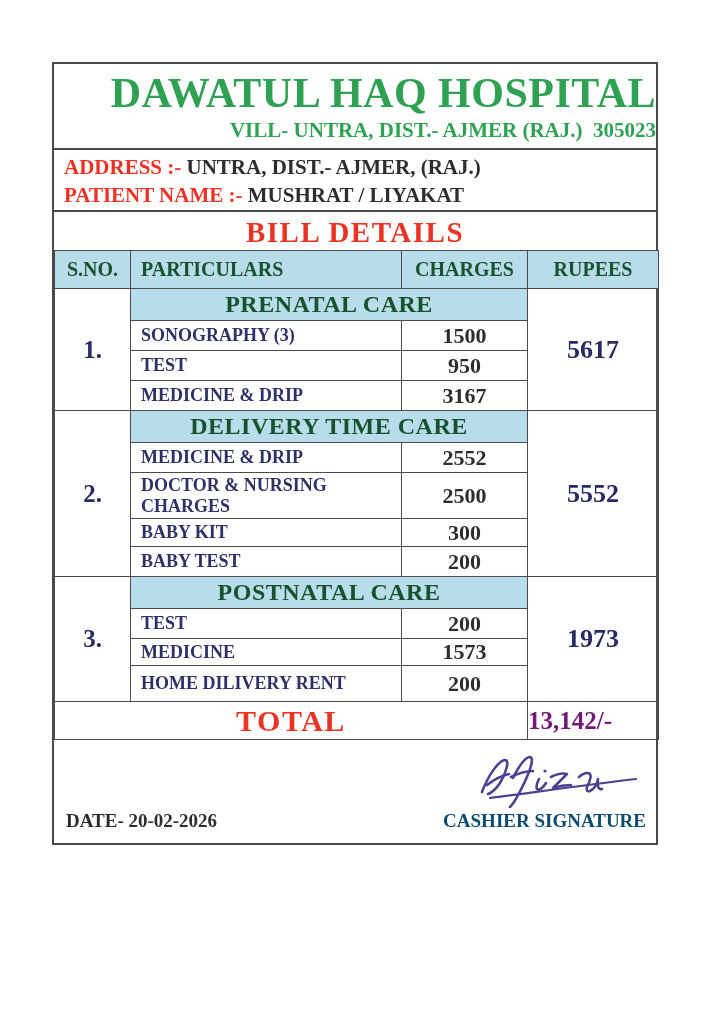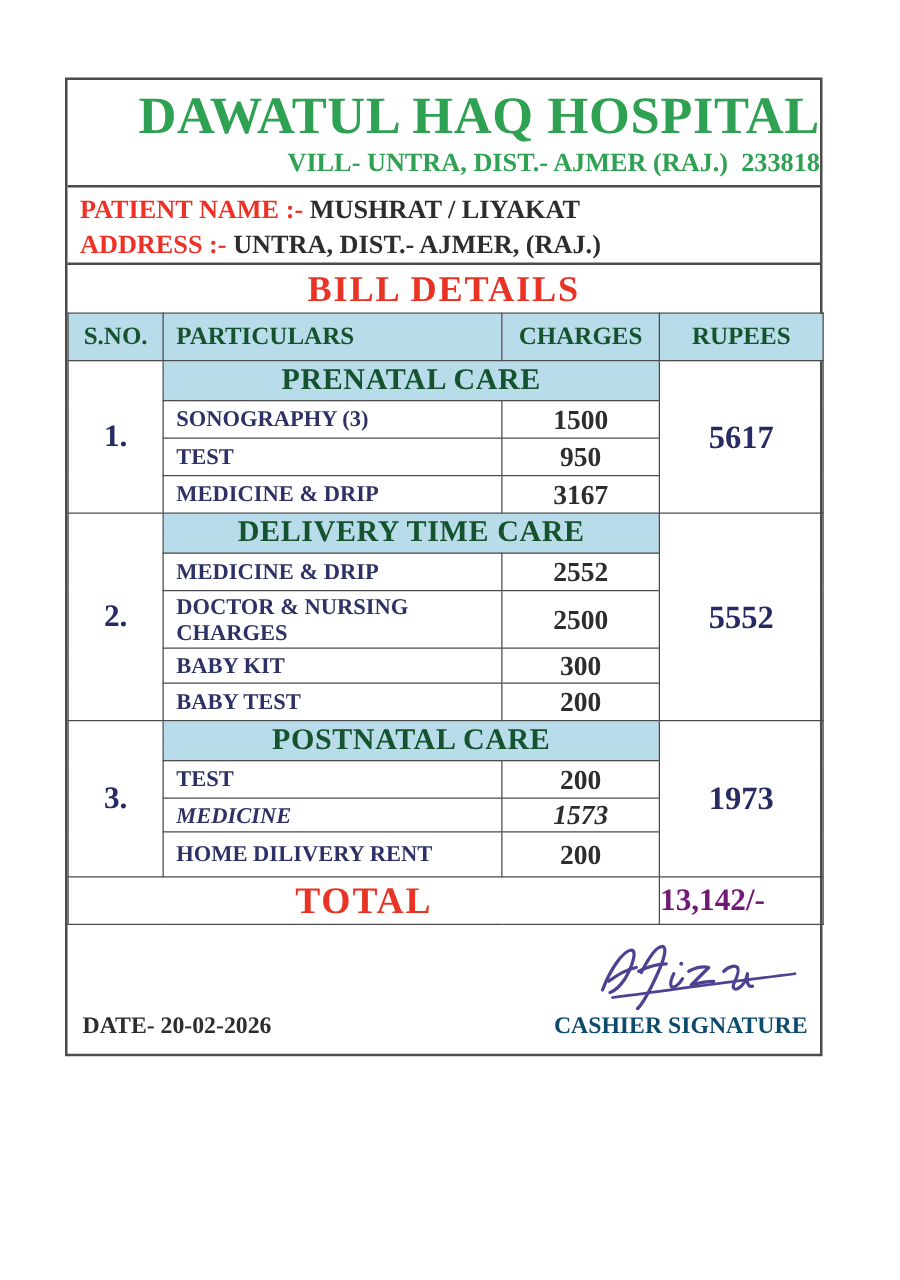--- a/index.html
+++ b/index.html
@@ -26,21 +26,21 @@
   .bill-title { color:#e93425; font-size:29px; font-weight:bold; letter-spacing:1.5px; line-height:40px; }
 
   
   table.bill { width:100%; border-collapse:collapse; table-layout:fixed; }
   table.bill td, table.bill th { border:1.5px solid #4b4b4b; }
   th.colhead { background:#b8dce9; color:#14532d; font-size:20px; font-weight:bold; text-align:left; padding-left:10px; }
   th.colhead.center { text-align:center; padding-left:0; }
   .hdr-row { height:38px; }
   .band-row { height:32px; }
   .r30 { height:30px; } .r46 { height:46px; } .r28 { height:28px; }
-  .r33 { height:19px;font-style:italic; } .r36 { height:36px; }
+  .r33 { height:19px; } .r36 { height:36px; }
   .total-row { height:38px; }
   td.band { background:#b8dce9; color:#14532d; font-size:24px; font-weight:bold; text-align:center; letter-spacing:0.5px; }
   td.sno { color:#272a63; font-size:25px; font-weight:bold; text-align:center; }
   td.plabel { color:#2e3166; font-size:18px; font-weight:bold; text-align:left; padding-left:10px; line-height:21px; }
   td.plabel.two-line { padding-right:36px; }
   td.charge { color:#2d2d2d; font-size:22px; font-weight:bold; text-align:center; }
   td.rupees { color:#272a63; font-size:26px; font-weight:bold; text-align:center; }
   td.total-label { color:#e93425; font-size:30px; font-weight:bold; text-align:center; letter-spacing:1.5px; }
   td.total-value { color:#701a75; font-size:25px; font-weight:bold; text-align:left; }
 
@@ -51,26 +51,26 @@
   .cashier-text { position:absolute; right:10px; bottom:8px; color:#0c4a6e; font-size:19px; font-weight:bold; }
 </style>
 </head>
 <body>
 
 <div class="page">
   <div class="card">
 
     <div class="hosp-header">
       <div class="hospital-name">DAWATUL HAQ HOSPITAL</div>
-      <div class="hospital-address">VILL- UNTRA, DIST.- AJMER (RAJ.)  233818</div>
+      <div class="hospital-address">VILL- UNTRA, DIST.- AJMER (RAJ.)  305023</div>
     </div>
 
     <div class="patient-box">
+      <div class="patient-line"><span class="lbl-red">ADDRESS :- </span><span class="val-dark">UNTRA, DIST.- AJMER, (RAJ.)</span></div>
       <div class="patient-line"><span class="lbl-red">PATIENT NAME :- </span><span class="val-dark">MUSHRAT / LIYAKAT</span></div>
-      <div class="patient-line"><span class="lbl-red">ADDRESS :- </span><span class="val-dark">UNTRA, DIST.- AJMER, (RAJ.)</span></div>
     </div>
 
     <div class="bill-title-box">
       <div class="bill-title">BILL DETAILS</div>
     </div>
 
     <table class="bill">
       <colgroup>
         <col style="width:76px">
           <col style="width:271px">

